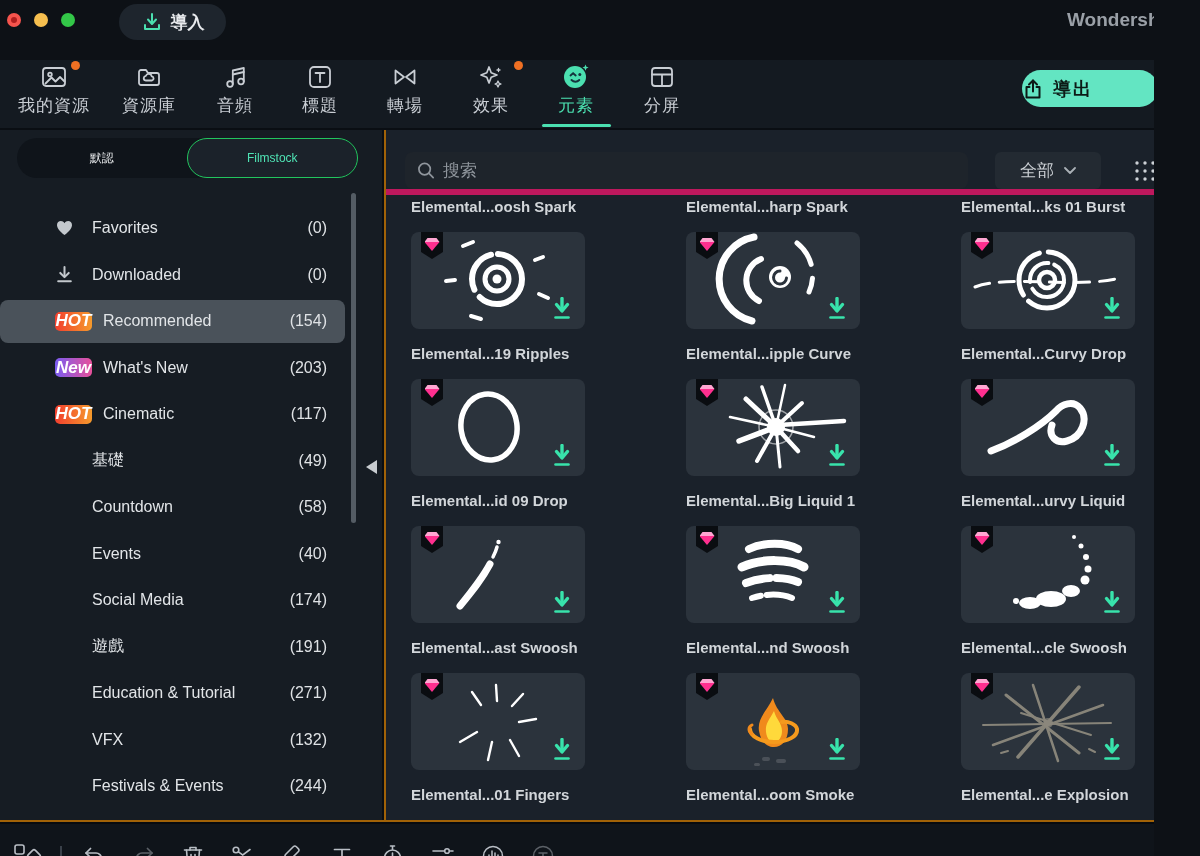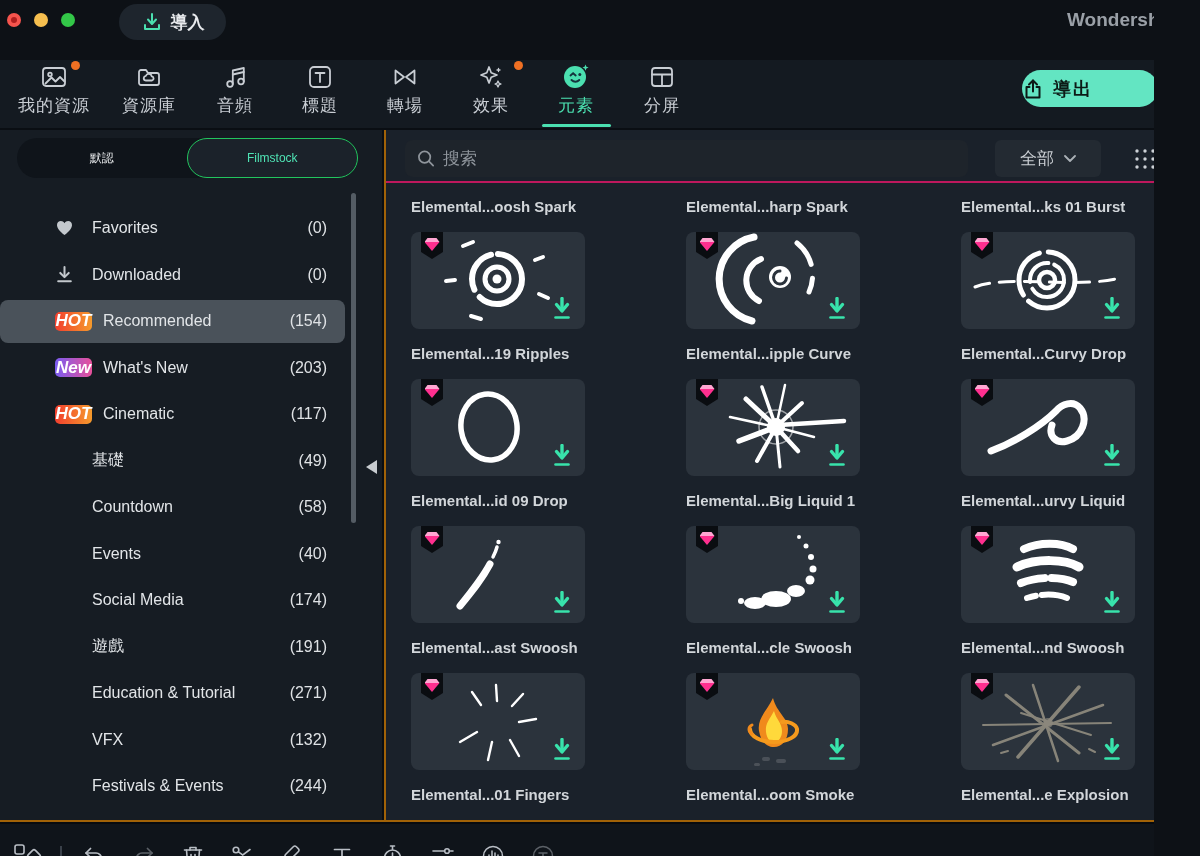--- a/index.html
+++ b/index.html
@@ -52,21 +52,21 @@
   .sbadge.hot { background:linear-gradient(90deg,#f23f2e,#f59a2c); }
   .sbadge.new { background:linear-gradient(90deg,#7a5cf0,#e8509a); }
   .slabel { flex:1; font-size:16px; color:#e2e5e8; white-space:nowrap; overflow:hidden; }
   .scount { font-size:16px; color:#dfe2e5; }
   .side-scroll { position:absolute; left:351px; top:63px; width:5px; height:330px; border-radius:3px; background:#545c64; }
   .collapse-arrow { position:absolute; left:366px; top:330px; width:0; height:0;
     border-top:7px solid transparent; border-bottom:7px solid transparent; border-right:11px solid #c8ccd0; }
 
   
   .content { position:absolute; left:386px; top:130px; width:799px; height:690px; background:#1a212a; }
-  .content-head { position:absolute; left:0; top:0; width:100%; height:53px; border-bottom:2px solid #be185d; }
+  .content-head { position:absolute; left:0; top:12px; width:100%; height:53px; border-bottom:6px solid #be185d; }
   .search-box { position:absolute; left:19px; top:10px; width:563px; height:37px; background:#1e242b;
     border-radius:8px; display:flex; align-items:center; padding:0 12px; gap:8px; }
   .search-box input { background:transparent; border:none; outline:none; color:#cfd3d7; font-size:17px; width:100%;
     font-family:inherit; }
   .search-box input::placeholder { color:#8f959c; opacity:1; }
   .filter-box { position:absolute; left:609px; top:10px; width:106px; height:37px; background:#232a32;
     border-radius:6px; display:flex; align-items:center; justify-content:center; gap:10px; }
   .filter-box span { color:#ccd0d5; font-size:17px; }
   .gridview-btn { position:absolute; left:745px; top:15px; width:28px; height:28px; display:flex;
     align-items:center; justify-content:center; }
@@ -550,20 +550,44 @@
                   <path d="M3.5 20.5 h13" stroke-width="2.6"></path>
               </g>
             </svg>
           </div>
           <div class="ilabel">Elemental...ast Swoosh</div>
         </div>
 
         <div class="eitem">
           <div class="card">
             <svg class="art" width="174" height="97" viewBox="0 0 174 97">
+              <g stroke="#fff" fill="none" stroke-linecap="round">
+                <path d="M63 23 C 78 16 100 16 112 23" stroke-width="8"></path>
+                <path d="M56 41 C 76 32 104 33 118 41" stroke-width="9"></path>
+                <path d="M60 57 C 78 50 100 51 112 56" stroke-width="8" stroke-dasharray="24 7 40"></path>
+                <path d="M66 72 C 82 67 96 68 106 72" stroke-width="6" stroke-dasharray="9 6 30"></path>
+              </g>
+            </svg>
+            <div class="gem-badge">
+                <div class="gem"></div>
+              </div>
+            <svg class="dl-icon" width="20" height="23" viewBox="0 0 20 23">
+              <g stroke="#38e3ab" fill="none" stroke-linecap="round" stroke-linejoin="round">
+                <path d="M10 1.5 v10" stroke-width="3.4"></path>
+                  <path d="M4.5 7.5 l5.5 6.5 5.5 -6.5" stroke-width="3.4"></path>
+                  <path d="M3.5 20.5 h13" stroke-width="2.6"></path>
+              </g>
+            </svg>
+          </div>
+          <div class="ilabel">Elemental...nd Swoosh</div>
+        </div>
+
+        <div class="eitem">
+          <div class="card">
+            <svg class="art" width="174" height="97" viewBox="0 0 174 97">
               <g fill="#fff">
                 <circle cx="113" cy="11" r="2"></circle>
                   <circle cx="120" cy="20" r="2.5"></circle>
                   <circle cx="125" cy="31" r="3"></circle>
                 <circle cx="127" cy="43" r="3.5"></circle>
                   <circle cx="124" cy="54" r="4.5"></circle>
                 <ellipse cx="110" cy="65" rx="9" ry="6"></ellipse>
                   <ellipse cx="90" cy="73" rx="15" ry="8"></ellipse>
                 <ellipse cx="69" cy="77" rx="11" ry="6"></ellipse>
                   <circle cx="55" cy="75" r="3"></circle>
@@ -579,44 +603,20 @@
                   <path d="M3.5 20.5 h13" stroke-width="2.6"></path>
               </g>
             </svg>
           </div>
           <div class="ilabel">Elemental...cle Swoosh</div>
         </div>
 
         <div class="eitem">
           <div class="card">
             <svg class="art" width="174" height="97" viewBox="0 0 174 97">
-              <g stroke="#fff" fill="none" stroke-linecap="round">
-                <path d="M63 23 C 78 16 100 16 112 23" stroke-width="8"></path>
-                <path d="M56 41 C 76 32 104 33 118 41" stroke-width="9"></path>
-                <path d="M60 57 C 78 50 100 51 112 56" stroke-width="8" stroke-dasharray="24 7 40"></path>
-                <path d="M66 72 C 82 67 96 68 106 72" stroke-width="6" stroke-dasharray="9 6 30"></path>
-              </g>
-            </svg>
-            <div class="gem-badge">
-                <div class="gem"></div>
-              </div>
-            <svg class="dl-icon" width="20" height="23" viewBox="0 0 20 23">
-              <g stroke="#38e3ab" fill="none" stroke-linecap="round" stroke-linejoin="round">
-                <path d="M10 1.5 v10" stroke-width="3.4"></path>
-                  <path d="M4.5 7.5 l5.5 6.5 5.5 -6.5" stroke-width="3.4"></path>
-                  <path d="M3.5 20.5 h13" stroke-width="2.6"></path>
-              </g>
-            </svg>
-          </div>
-          <div class="ilabel">Elemental...nd Swoosh</div>
-        </div>
-
-        <div class="eitem">
-          <div class="card">
-            <svg class="art" width="174" height="97" viewBox="0 0 174 97">
               <g stroke="#fff" stroke-width="2.4" fill="none" stroke-linecap="round">
                 <path d="M70 32 L61 19"></path>
                   <path d="M86 28 L85 12"></path>
                   <path d="M101 33 L112 21"></path>
                 <path d="M108 49 L125 46"></path>
                   <path d="M99 67 L108 83"></path>
                   <path d="M81 69 L77 87"></path>
                   <path d="M66 59 L49 69"></path>
               </g>
             </svg>

